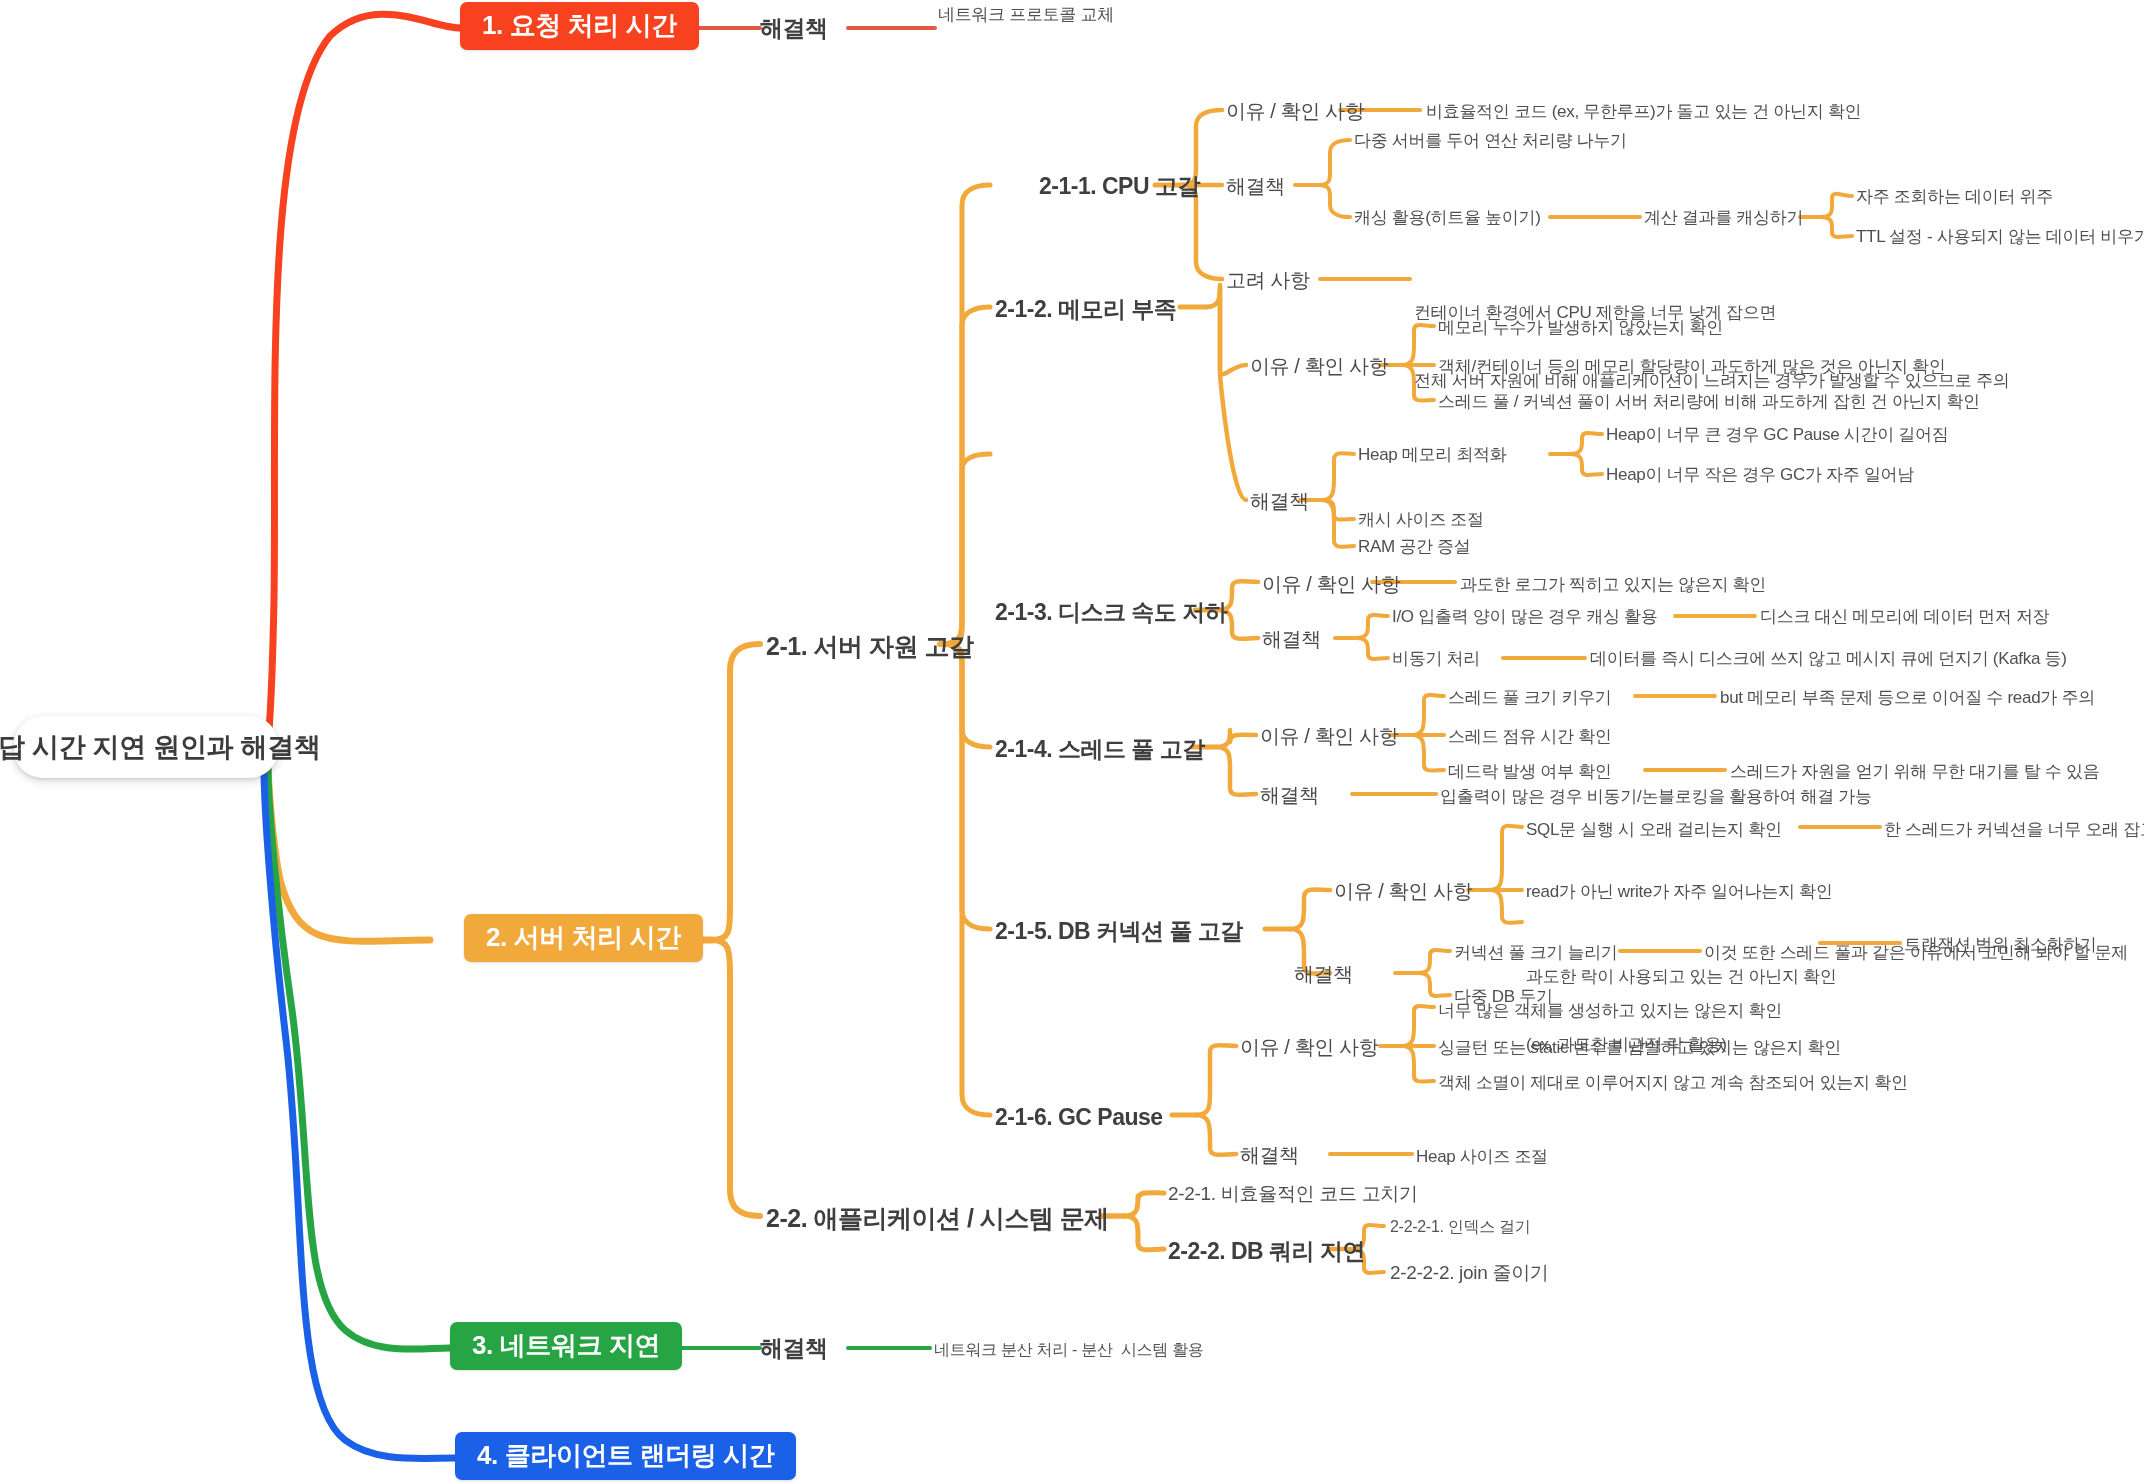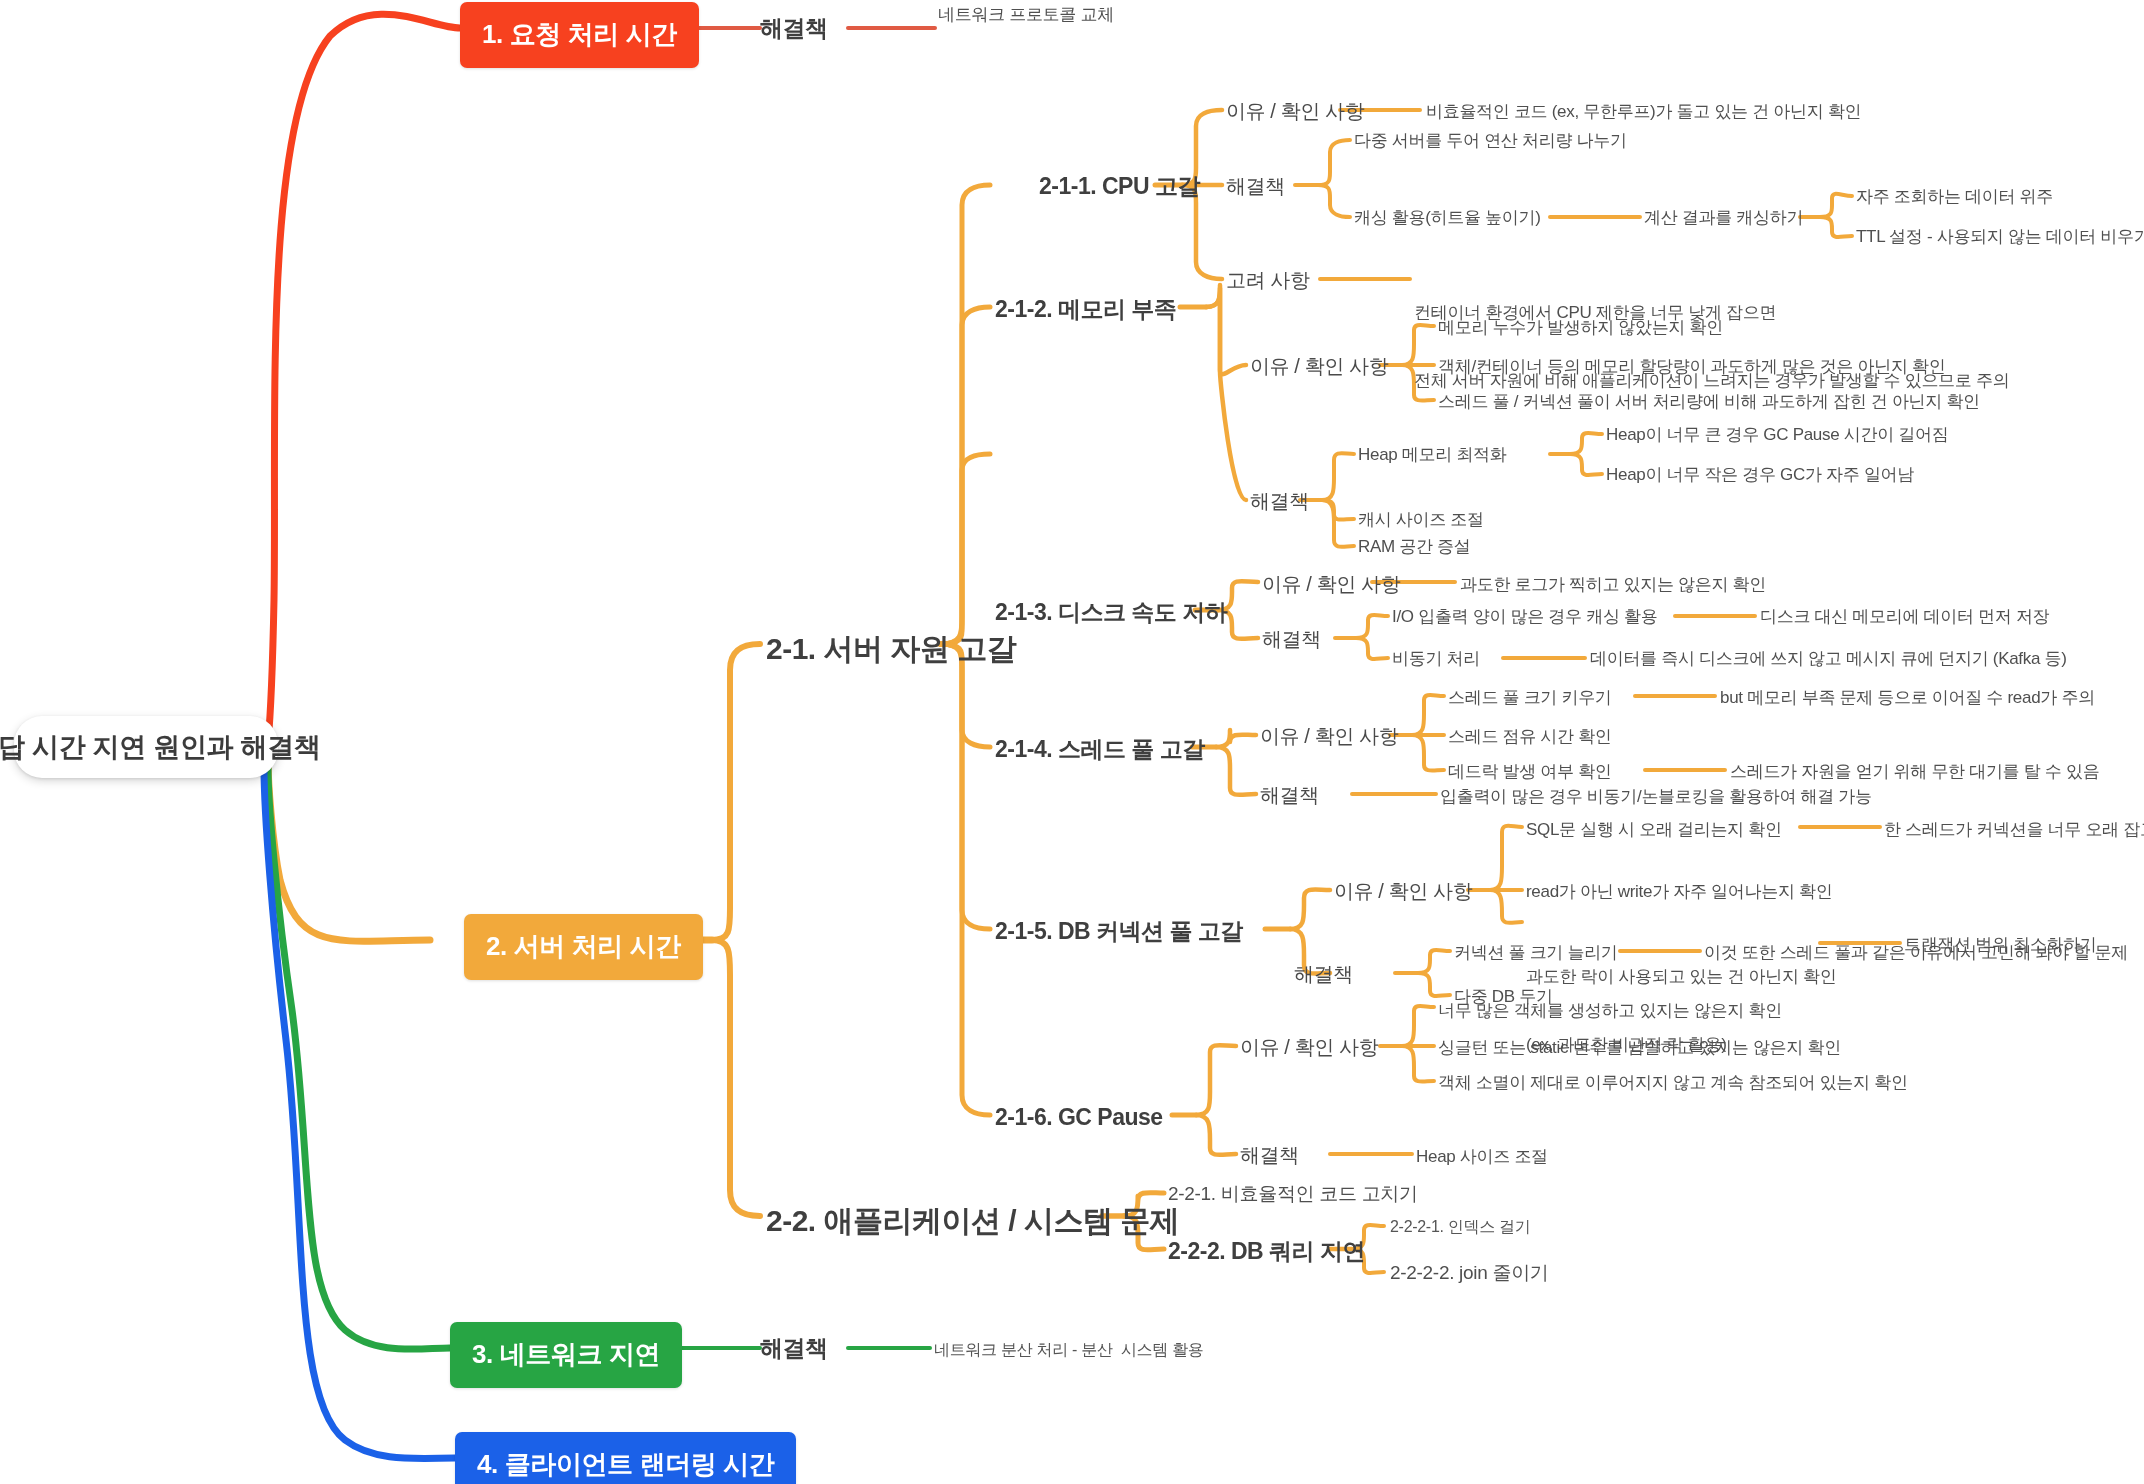--- a/index.html
+++ b/index.html
@@ -52,27 +52,27 @@
   .lvl1 {
     display: flex;
     align-items: center;
     justify-content: flex-start;
     border-radius: 7px;
     color: #ffffff;
     font-size: 26px;
     font-weight: 700;
     letter-spacing: -0.4px;
     padding: 0 22px;
-    height: 66px;
+    height: 48px;
     box-sizing: border-box;
     box-shadow: 0 1px 3px rgba(0,0,0,0.13);
   }
   
   .lvl2 {
-    font-size: 30px;
+    font-size: 25px;
     font-weight: 700;
     color: #3f3f3f;
     letter-spacing: -0.5px;
   }
   .lvl3 {
     font-size: 23px;
     font-weight: 700;
     color: #3f3f3f;
     letter-spacing: -0.5px;
   }

